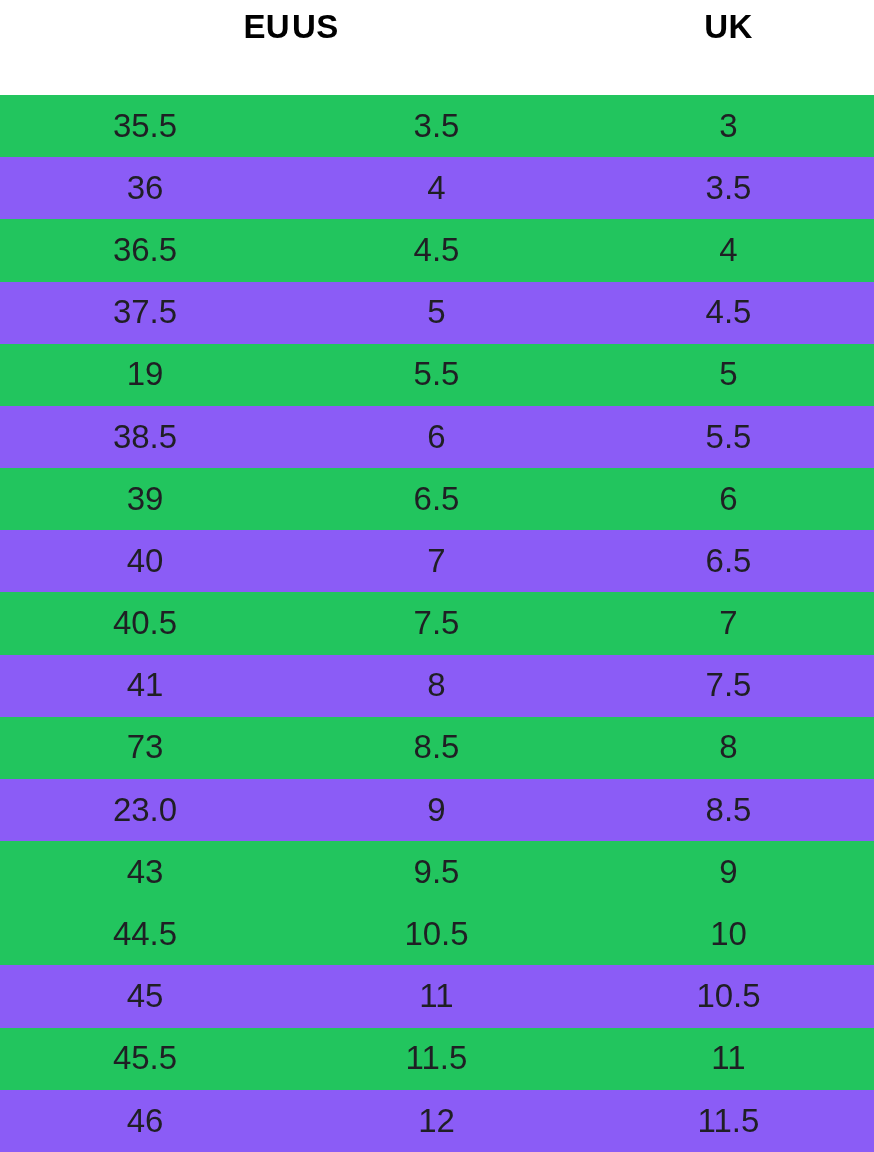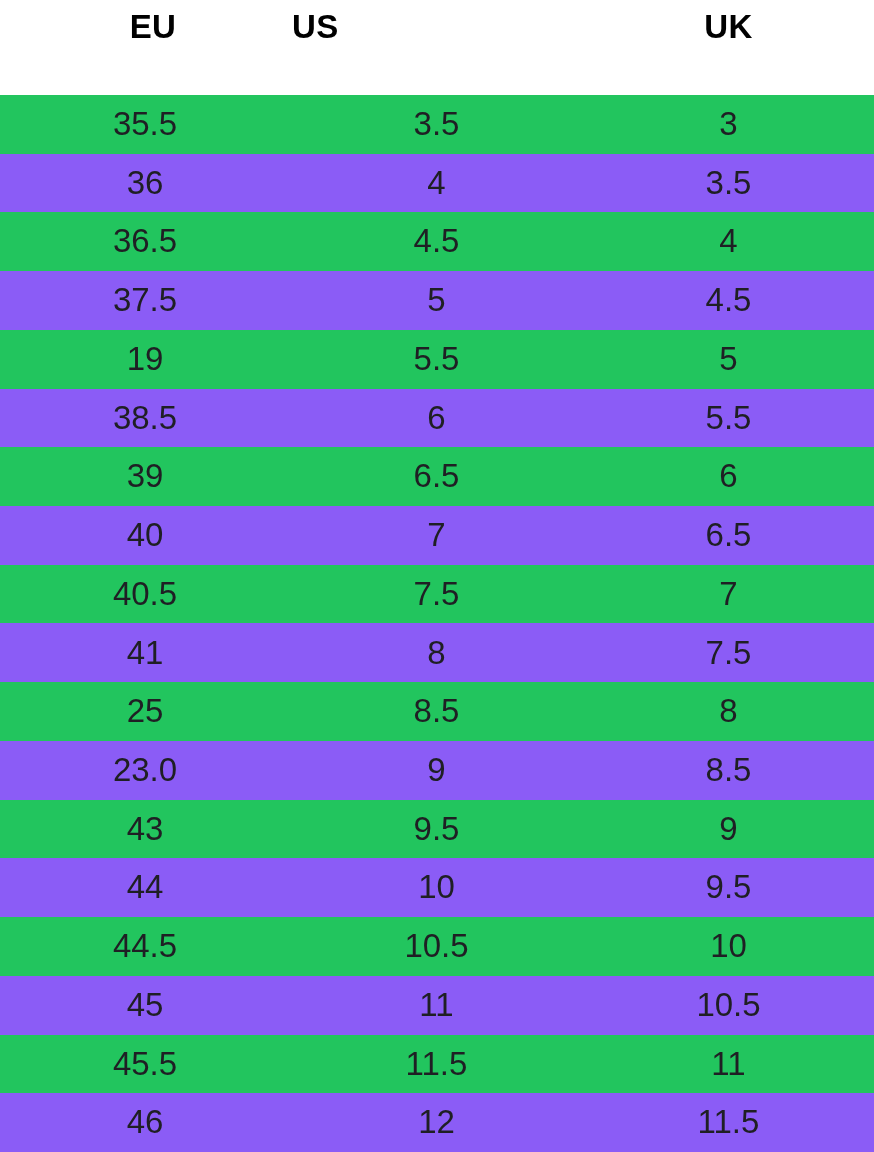--- a/index.html
+++ b/index.html
@@ -38,21 +38,21 @@
     font-weight: bold;
     color: #000000;
     text-align: center;
     vertical-align: top;
     padding: 0;
     padding-top: 10px;
     letter-spacing: 0.3px;
     line-height: 1.05;
   }
 
-  thead th.th-eu { text-align: center; padding-left: 16px; }
+  thead th.th-eu { text-align: right; padding-left: 16px; }
   thead th.th-us { text-align: left; padding-left: 2px; }
   thead th.th-uk { text-align: center; padding-left: 2px; }
 
   tbody tr.data-row {
     height: 58.2px;
   }
 
   tbody tr.data-row.striped {
     background: #22c55e;
   }
@@ -135,38 +135,33 @@
         <td class="cell-eu">40.5</td>
         <td class="cell-us">7.5</td>
         <td class="cell-uk">7</td>
       </tr>
       <tr class="data-row plain">
         <td class="cell-eu">41</td>
         <td class="cell-us">8</td>
         <td class="cell-uk">7.5</td>
       </tr>
       <tr class="data-row striped">
-        <td class="cell-eu">25</td>
+        <td class="cell-eu">73</td>
         <td class="cell-us">8.5</td>
         <td class="cell-uk">8</td>
       </tr>
       <tr class="data-row plain">
         <td class="cell-eu">23.0</td>
         <td class="cell-us">9</td>
         <td class="cell-uk">8.5</td>
       </tr>
       <tr class="data-row striped">
         <td class="cell-eu">43</td>
         <td class="cell-us">9.5</td>
         <td class="cell-uk">9</td>
-      </tr>
-      <tr class="data-row plain">
-        <td class="cell-eu">44</td>
-        <td class="cell-us">10</td>
-        <td class="cell-uk">9.5</td>
       </tr>
       <tr class="data-row striped">
         <td class="cell-eu">44.5</td>
         <td class="cell-us">10.5</td>
         <td class="cell-uk">10</td>
       </tr>
       <tr class="data-row plain">
         <td class="cell-eu">45</td>
         <td class="cell-us">11</td>
         <td class="cell-uk">10.5</td>

